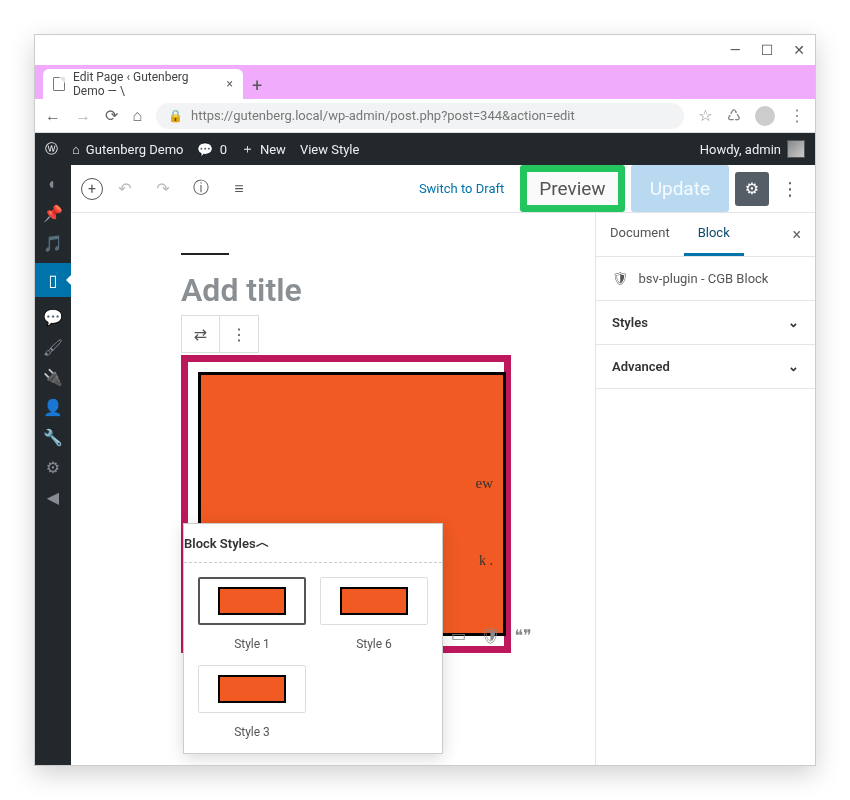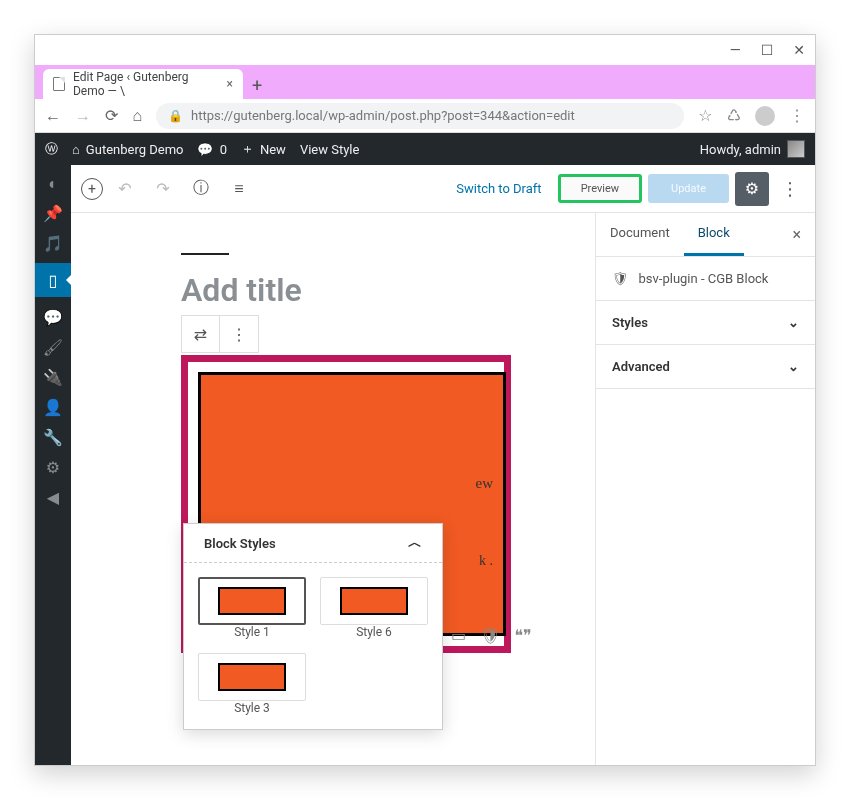--- a/index.html
+++ b/index.html
@@ -36,46 +36,46 @@
 .leftcol .mi.active { background: #0073aa; color: #fff; width: 36px; height: 34px; }
 .leftcol .mi.active::after { content: ""; position: absolute; right: -1px; top: 50%; transform: translateY(-50%); border: 6px solid transparent; border-right-color: #fff; }
 
 .editor { flex: 1; display: flex; flex-direction: column; }
 .ed-top { height: 48px; border-bottom: 1px solid #e2e4e7; display: flex; align-items: center; padding: 0 10px; gap: 6px; }
 .ed-top .btn-icn { width: 32px; height: 32px; display: flex; align-items: center; justify-content: center; color: #555; cursor: pointer; border-radius: 3px; }
 .ed-top .btn-icn.circle { border: 1.6px solid #555; border-radius: 50%; width: 22px; height: 22px; font-size: 14px; }
 .ed-top .btn-icn.dis { color: #bbb; }
 .ed-top .spacer { flex: 1; }
 .ed-top .link { color: #0073aa; font-size: 13px; cursor: pointer; margin-right: 10px; }
-.ed-top .btn { border: 3px solid #22c55e; background: #fafafa; color: #555; font-size: 11px; padding: 5px 20px; border-radius: 3px; cursor: pointer; }
+.ed-top .btn { border: 7px solid #22c55e; background: #fafafa; color: #555; font-size: 19px; padding: 5px 12px; border-radius: 3px; cursor: pointer; }
 .ed-top .btn.primary { background: #b8d9ef; border-color: #b8d9ef; color: #f5fbff; }
 .ed-top .sq { width: 34px; height: 34px; background: #555d66; color: #fff; display: flex; align-items: center; justify-content: center; border-radius: 3px; cursor: pointer; }
 .ed-top .dots { width: 30px; display: flex; align-items: center; justify-content: center; color: #555; cursor: pointer; font-size: 18px; }
 
 .ed-body { flex: 1; display: flex; }
 .canvas { flex: 1; position: relative; padding: 40px 20px 20px 110px; }
 .title-rule { width: 48px; height: 2px; background: #222; margin-bottom: 16px; }
 .title-ph { font-size: 32px; font-weight: 600; color: #8a8f94; }
 .block-toolbar { display: flex; border: 1px solid #ddd; width: fit-content; margin-top: 6px; background: #fff; }
 .block-toolbar > div { width: 38px; height: 36px; display: flex; align-items: center; justify-content: center; color: #555; cursor: pointer; }
 .block-toolbar > div:first-child { border-right: 1px solid #ddd; }
 .block-wrap { border: 7px solid #be185d; background: #fff; padding: 10px; margin-top: 2px; position: relative; width: 330px; }
 .orange-box { background: #f15a22; border: 3px solid #000; height: 264px; width: 308px; position: relative; }
 .orange-text { position: absolute; right: 10px; font-family: Georgia, serif; color: #333; }
 .orange-text.t1 { top: 100px; font-size: 15px; } .orange-text.t2 { top: 178px; font-size: 14px; }
 
 .popover { position: absolute; top: 310px; left: 112px; width: 260px; background: #fff; border: 1px solid #ccc; box-shadow: 0 4px 16px rgba(0,0,0,0.15); }
-.popover-hd { display: flex; justify-content: space-between; align-items: center; padding: 10px 20px; border-bottom: 1px dashed #ccc; font-size: 13px; font-weight: 600; color: #333; }
+.popover-hd { display: flex; justify-content: flex-start; align-items: center; padding: 10px 0; border-bottom: 1px dashed #ccc; font-size: 13px; font-weight: 600; color: #333; }
 .popover-hd .chev { font-size: 14px; }
 .popover-grid { display: flex; flex-wrap: wrap; gap: 14px; padding: 14px; }
 .style-cell { width: 108px; text-align: center; cursor: pointer; }
 .style-cell .prev { border: 1px solid #ddd; height: 48px; display: flex; align-items: center; justify-content: center; border-radius: 2px; }
 .style-cell.sel .prev { border: 2px solid #555; }
 .style-cell .sw { width: 68px; height: 28px; background: #f15a22; border: 2px solid #000; }
-.style-cell .lbl { font-size: 12px; color: #555; margin-top: 0; }
+.style-cell .lbl { font-size: 12px; color: #555; margin-top: 12px; }
 
 .appender { position: absolute; bottom: 120px; left: 380px; display: flex; gap: 14px; color: #888; }
 .appender span { cursor: pointer; }
 
 .sidebar { width: 220px; border-left: 1px solid #e2e4e7; display: flex; flex-direction: column; }
 .sb-tabs { display: flex; border-bottom: 1px solid #e2e4e7; }
 .sb-tabs .tabbtn { padding: 12px 14px; font-size: 13px; color: #555; cursor: pointer; }
 .sb-tabs .tabbtn.active { color: #0c4a6e; border-bottom: 3px solid #0073aa; padding-bottom: 9px; }
 .sb-tabs .close { margin-left: auto; padding: 12px 14px; color: #666; cursor: pointer; }
 .sb-row { padding: 14px 16px; border-bottom: 1px solid #e2e4e7; display: flex; align-items: center; gap: 10px; font-size: 13px; color: #555; }

